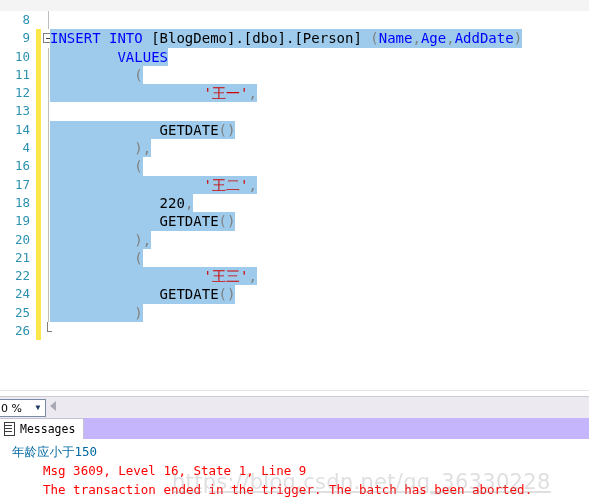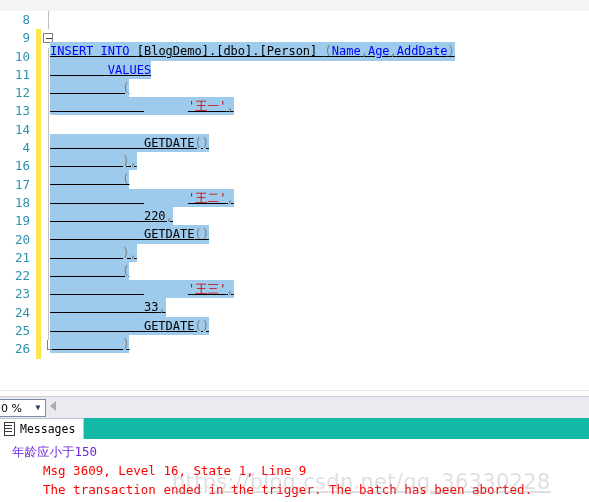--- a/index.html
+++ b/index.html
@@ -34,24 +34,23 @@
   .change-bar {
     position:absolute; left:36px; top:0; width:5px; height:100%;
     background:#fbe74b;
   }
   .change-bar.off { background:transparent; }
   .indent-guide {
     position:absolute; left:48px; top:0; width:1px; height:100%;
     background:#bfbfbf;
   }
   .code-text {
-    position:absolute; left:50px; top:13px; height:100%;
-    font-family:"DejaVu Sans Mono", monospace; font-size:12px;
+    position:absolute; left:50px; top:0; height:100%;
+    font-family:"DejaVu Sans Mono", monospace; font-size:14px;
     letter-spacing:0px;
-    text-decoration:underline;
   }
   .sel { background:#9ecbeb; }
   .kw      { color:#0000ff; }
   .ident   { color:#0000ff; }
   .tbl     { color:#000000; }
   .str     { color:#cc0000;margin-left:44px; }
   .num     { color:#000000; }
   .fn      { color:#000000; }
   .punc    { color:#808080; }
   .plain   { color:#000000; }
@@ -99,21 +98,21 @@
   }
   .scroll-left-arrow {
     position:absolute; left:50px; top:4px;
     width:0;height:0;border-top:5px solid transparent;
     border-bottom:5px solid transparent;border-right:6px solid #a9a9b4;
   }
 
   
   .tabstrip {
     position:absolute; left:0; top:418px; width:589px; height:21px;
-    background:#14b8a6;
+    background:#c4b5fd;
   }
   .tab-msg {
     position:absolute; left:0; top:0; height:21px;
     background:#ffffff; border:1px solid #c3c3cf; border-bottom:none;
     border-left:none;
     display:flex; align-items:center; padding:0 8px 0 4px;
     box-sizing:border-box;
   }
   .tab-icon {
     position:relative; width:9px; height:12px; margin-right:5px;
@@ -133,21 +132,21 @@
 
   
   .messages {
     position:absolute; left:0; top:439px; width:589px; height:63px;
     background:#ffffff; padding-top:3px; box-sizing:border-box;
   }
   .msg-line {
     white-space:pre; font-family:"DejaVu Sans Mono", monospace;
     font-size:12.5px; line-height:19px; padding-left:8px;
   }
-  .msg-black { color:#6d28d9;padding-left:12px; }
+  .msg-black { color:#0369a1;padding-left:12px; }
   .msg-red   { color:#ff0000;padding-left:43px; }
 
   
   .watermark {
     position:absolute; left:172px; top:470px;
     font-family:"DejaVu Sans", sans-serif; font-size:21px;
     color:rgba(150,150,160,0.30);
     white-space:nowrap; pointer-events:none; letter-spacing:0.3px;text-decoration:underline;
   }
 </style>
@@ -167,21 +166,20 @@
       <div class="code-row"><span class="gutter-num">13</span><span class="change-bar"></span><span class="indent-guide"></span></div>
       <div class="code-row"><span class="gutter-num">14</span><span class="change-bar"></span><span class="indent-guide"></span><span class="code-text sel"><span class="plain">             </span><span class="fn">GETDATE</span><span class="punc">()</span></span></div>
       <div class="code-row"><span class="gutter-num">4</span><span class="change-bar"></span><span class="indent-guide"></span><span class="code-text sel"><span class="punc">          ),</span></span></div>
       <div class="code-row"><span class="gutter-num">16</span><span class="change-bar"></span><span class="indent-guide"></span><span class="code-text sel"><span class="punc">          (</span></span></div>
       <div class="code-row"><span class="gutter-num">17</span><span class="change-bar"></span><span class="indent-guide"></span><span class="code-text sel"><span class="plain">             </span><span class="str">'王二'</span><span class="punc">,</span></span></div>
       <div class="code-row"><span class="gutter-num">18</span><span class="change-bar"></span><span class="indent-guide"></span><span class="code-text sel"><span class="plain">             </span><span class="num">220</span><span class="punc">,</span></span></div>
       <div class="code-row"><span class="gutter-num">19</span><span class="change-bar"></span><span class="indent-guide"></span><span class="code-text sel"><span class="plain">             </span><span class="fn">GETDATE</span><span class="punc">()</span></span></div>
       <div class="code-row"><span class="gutter-num">20</span><span class="change-bar"></span><span class="indent-guide"></span><span class="code-text sel"><span class="punc">          ),</span></span></div>
       <div class="code-row"><span class="gutter-num">21</span><span class="change-bar"></span><span class="indent-guide"></span><span class="code-text sel"><span class="punc">          (</span></span></div>
       <div class="code-row"><span class="gutter-num">22</span><span class="change-bar"></span><span class="indent-guide"></span><span class="code-text sel"><span class="plain">             </span><span class="str">'王三'</span><span class="punc">,</span></span></div>
-      <div class="code-row"><span class="gutter-num">23</span><span class="change-bar"></span><span class="indent-guide"></span><span class="code-text sel"><span class="plain">             </span><span class="num">33</span><span class="punc">,</span></span></div>
       <div class="code-row"><span class="gutter-num">24</span><span class="change-bar"></span><span class="indent-guide"></span><span class="code-text sel"><span class="plain">             </span><span class="fn">GETDATE</span><span class="punc">()</span></span></div>
       <div class="code-row"><span class="gutter-num">25</span><span class="change-bar"></span><span class="indent-guide"></span><span class="code-text sel"><span class="punc">          )</span></span></div>
       <div class="code-row"><span class="gutter-num">26</span><span class="change-bar"></span><span class="region-bracket bottom"></span><span class="code-text"></span></div>
     </div>
 
   <div class="splitter"></div>
 
   <div class="results-bar">
     <div class="zoom-combo">
       <span class="zoom-value">0 %</span>

